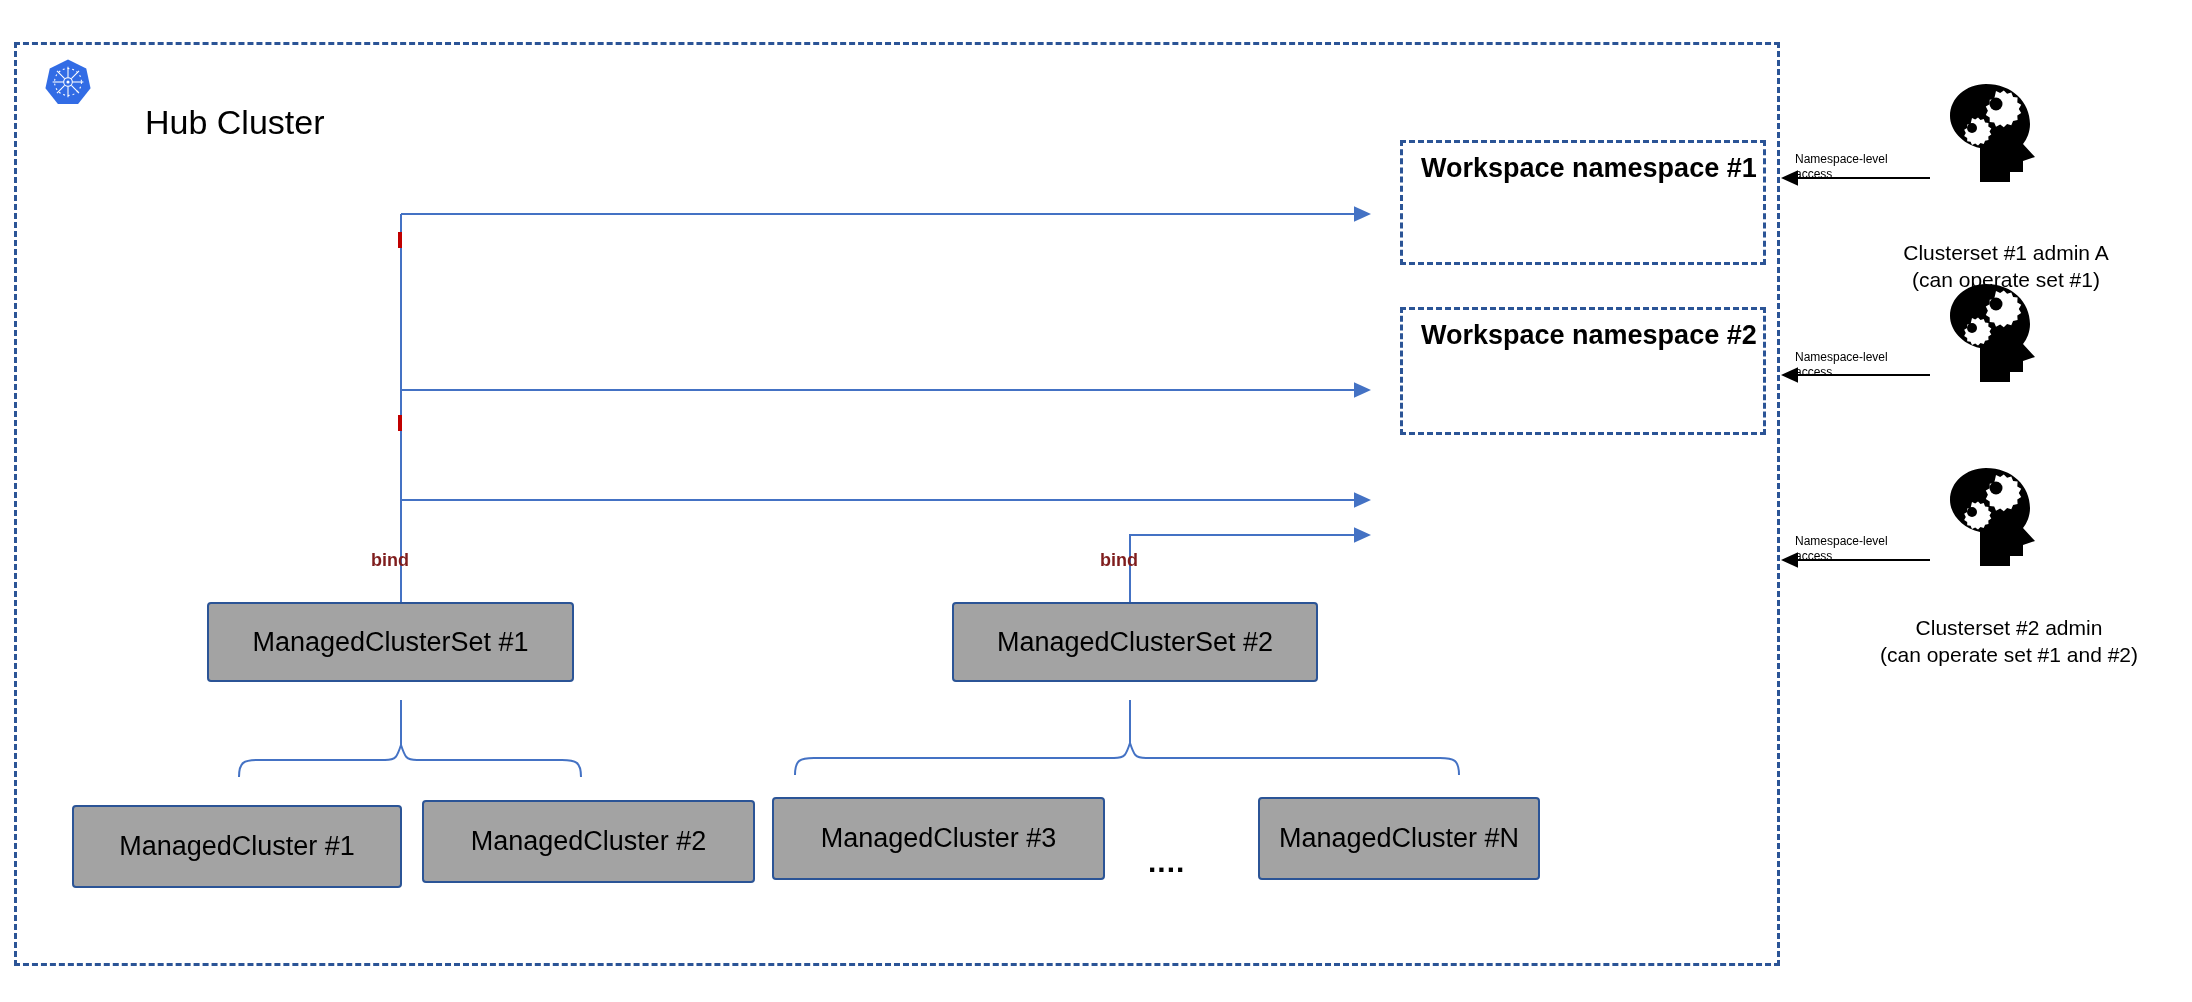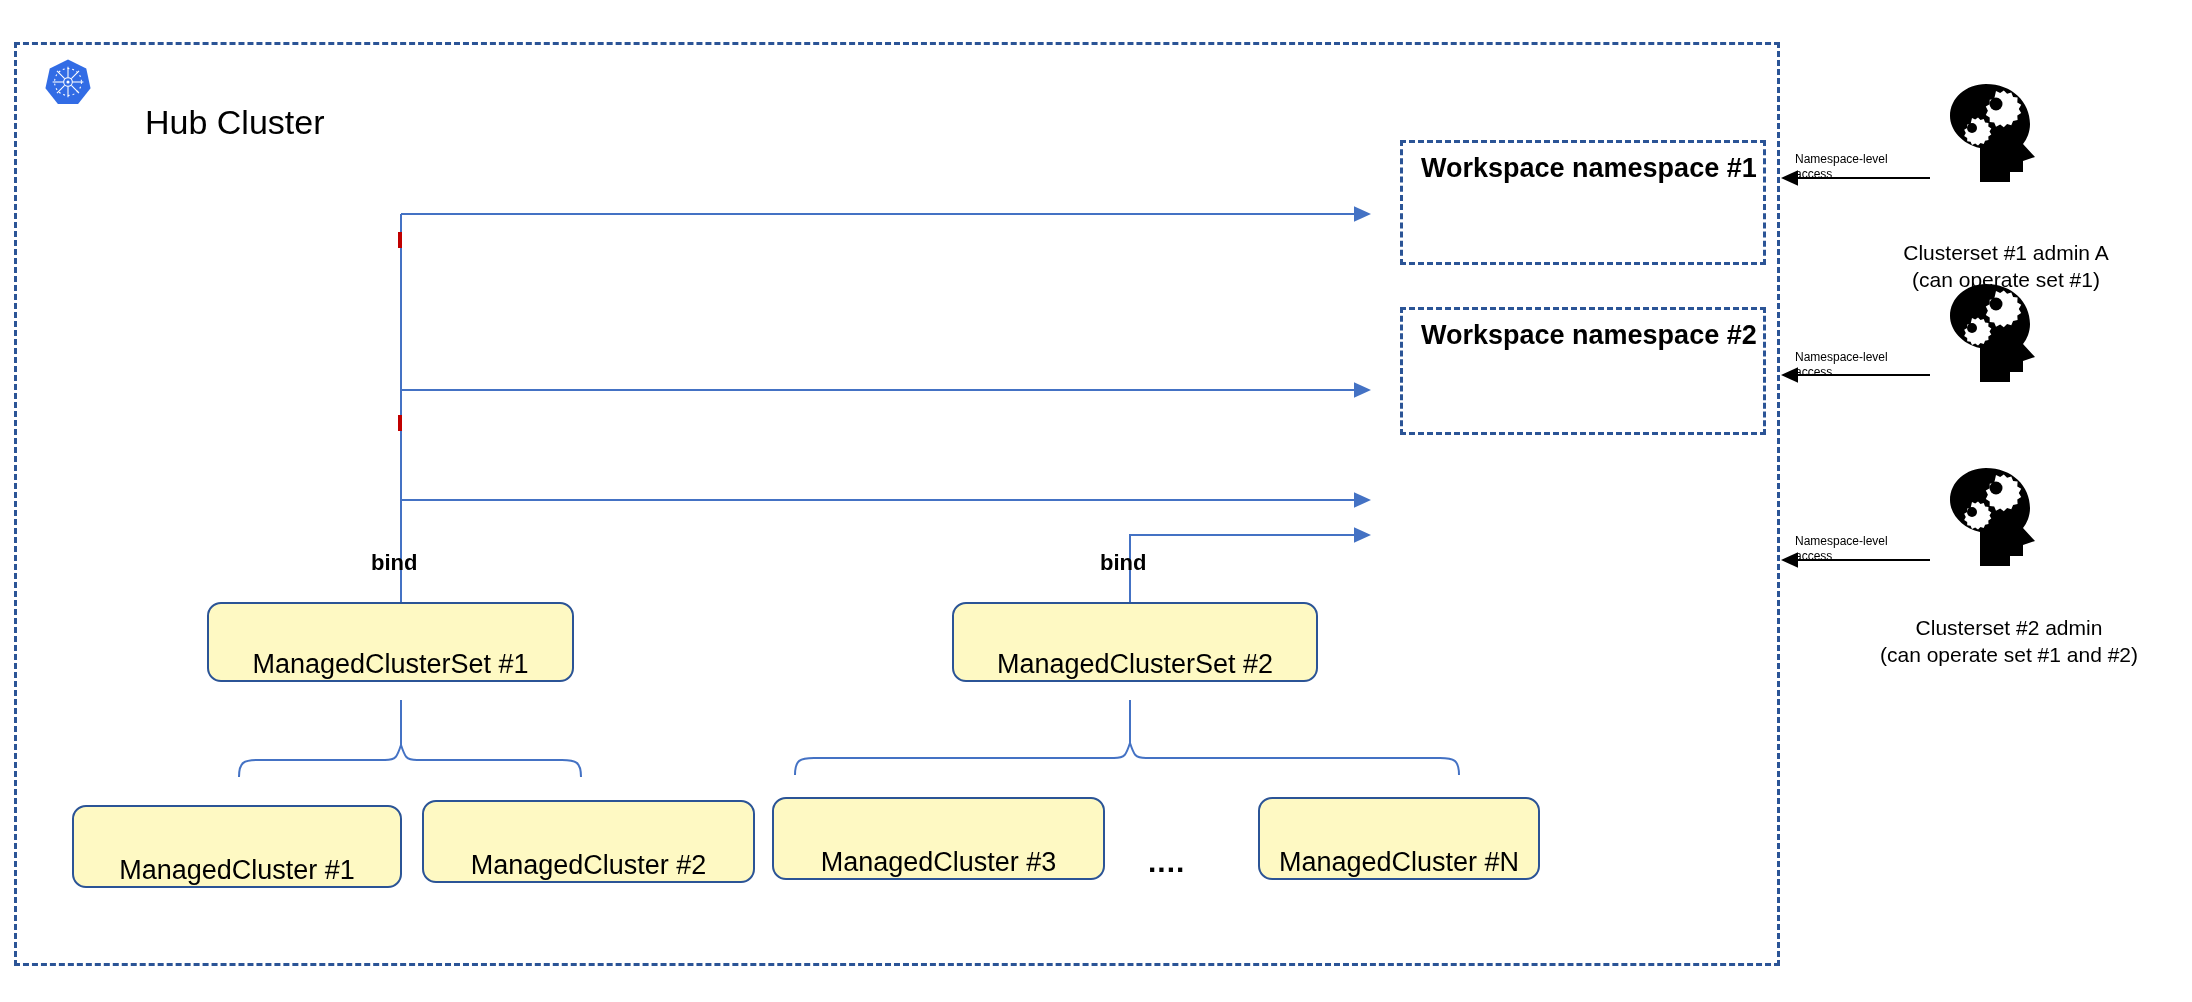--- a/index.html
+++ b/index.html
@@ -71,39 +71,39 @@
     font-size: 27px;
     color: #000000;
     white-space: nowrap;
     font-weight: bold;
   }
 
   
   .node-box {
     position: absolute;
     border: 2.5px solid #2b5496;
-    border-radius: 14px;
-    background: #fef9c3;
+    border-radius: 4px;
+    background: #a3a3a3;
     box-sizing: border-box;
     display: flex;
-    align-items: flex-end;
+    align-items: center;
     justify-content: center;
   }
   .node-box span {
     font-size: 27px;
     color: #000000;
     white-space: nowrap;
   }
 
   
   .bind-label {
     position: absolute;
-    font-size: 22px;
+    font-size: 18px;
     font-weight: bold;
-    color: #000000;
+    color: #7f1d1d;
     white-space: nowrap;
   }
 
   
   .ellipsis {
     position: absolute;
     font-size: 30px;
     font-weight: bold;
     color: #000000;
     letter-spacing: 1px;

